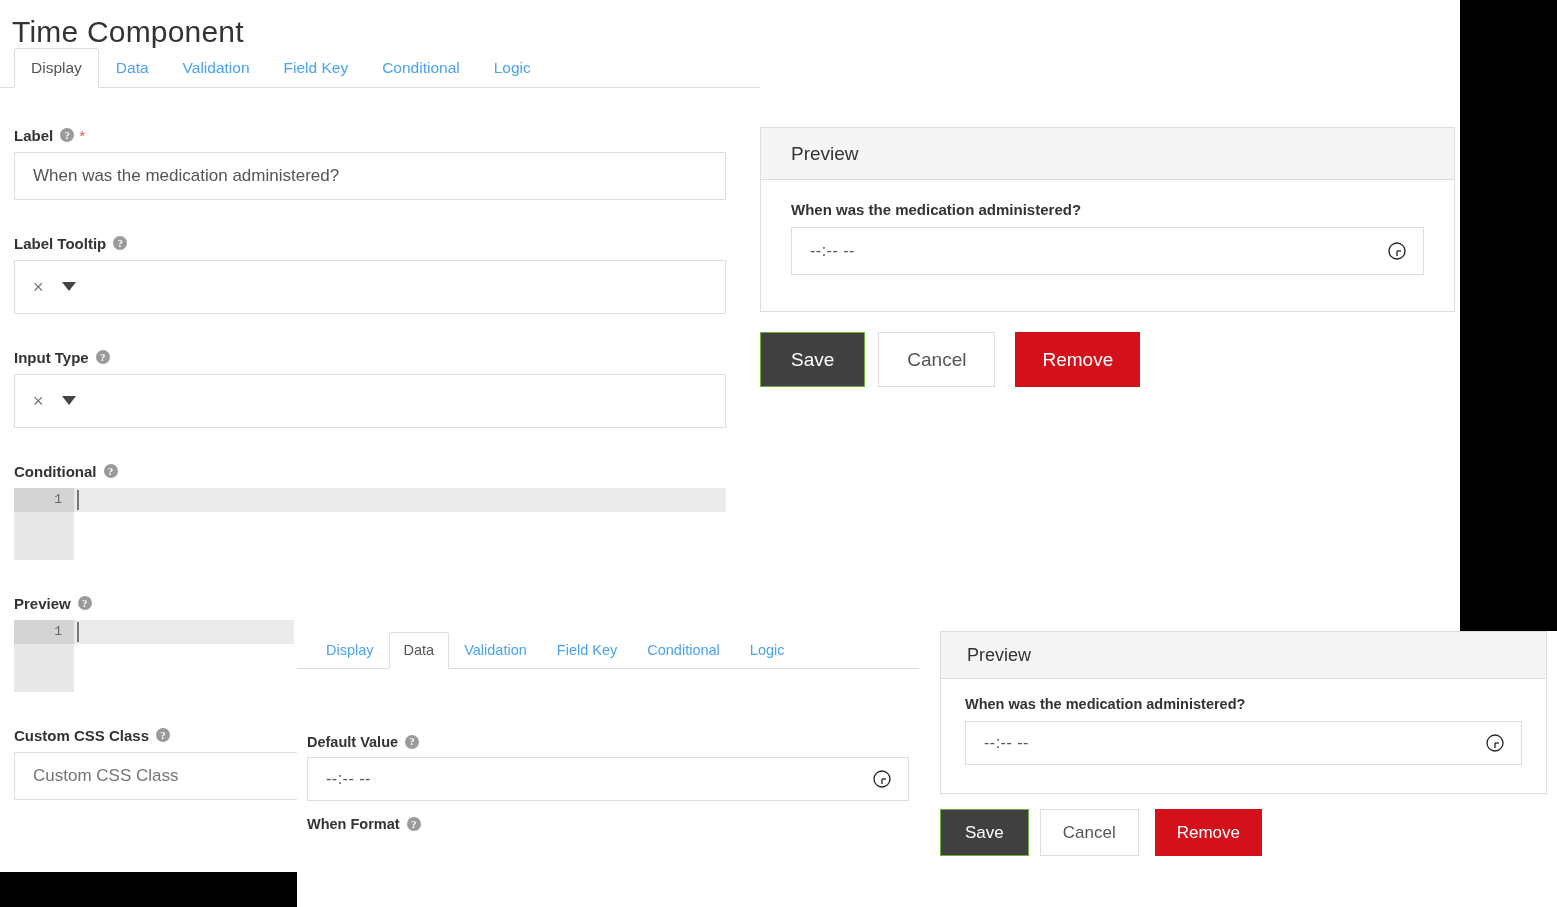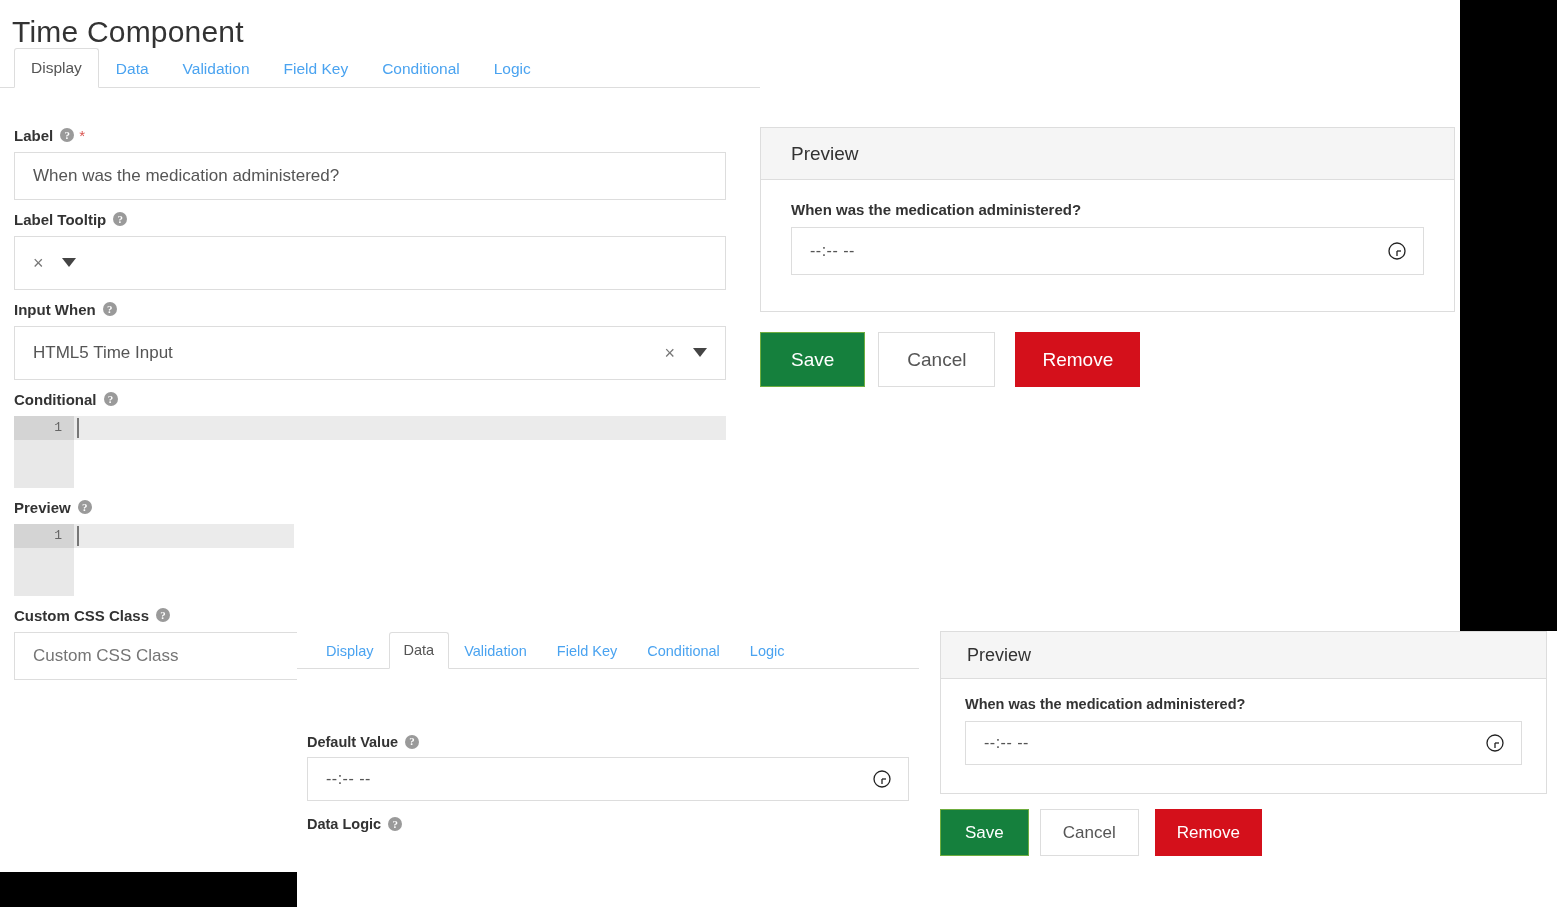--- a/index.html
+++ b/index.html
@@ -35,21 +35,20 @@
     font-weight: 400;
     color: #333333;
     line-height: 1;
     padding: 17px 0 0 12px;
     letter-spacing: 0.2px;
   }
 
   
   .tabs {
     display: flex;
-    align-items: flex-end;
     border-bottom: 1px solid #dddddd;
     padding-left: 14px;
   }
   .tabs.d2 { padding-left: 14px; }
 
   .tab {
     font-size: 15.5px;
     color: #4aa3f0;
     padding: 11px 16px 11px 16px;
     line-height: 1;
@@ -68,21 +67,21 @@
     border-bottom: 1px solid #ffffff;
     border-radius: 3px 3px 0 0;
   }
 
   
   .form-col {
     width: 740px;
     padding: 40px 14px 0 14px;
   }
 
-  .fgroup { margin-bottom: 12px; }
+  .fgroup { margin-bottom: 36px; }
 
   .flabel {
     display: flex;
     align-items: center;
     font-size: 15px;
     font-weight: bold;
     color: #333333;
     margin-bottom: 9px;
     line-height: 1;
   }
@@ -250,21 +249,21 @@
   .actions { display: flex; margin-top: 20px; }
   .btn {
     font-size: 19px;
     font-family: "Liberation Sans", sans-serif;
     line-height: 1;
     border: 1px solid transparent;
     cursor: pointer;
     border-radius: 0;
   }
   .btn-save {
-    background: #15803d;
+    background: #404040;
     color: #ffffff;
     padding: 17px 30px;
     border-color: #6fad3f;
     text-align: right;
   }
   .btn-cancel {
     background: #ffffff;
     color: #555555;
     padding: 17px 28px;
     border: 1px solid #dddddd;
@@ -360,25 +359,24 @@
               <span class="help-icon">?</span>
             </div>
             <div class="fselect">
               <span class="sel-clear">×</span>
               <span class="sel-caret"></span>
             </div>
           </div>
 
           <div class="fgroup">
             <div class="flabel">
-              <span>Input When</span>
+              <span>Input Type</span>
               <span class="help-icon">?</span>
             </div>
             <div class="fselect">
-              <span class="val">HTML5 Time Input</span>
               <span class="sel-clear">×</span>
               <span class="sel-caret"></span>
             </div>
           </div>
 
           <div class="fgroup">
             <div class="flabel">
               <span>Conditional</span>
               <span class="help-icon">?</span>
             </div>
@@ -480,21 +478,21 @@
                   <circle cx="10" cy="10" r="8" fill="none" stroke="#222" stroke-width="1.3"></circle>
                   <line x1="10" y1="10" x2="14" y2="10" stroke="#222" stroke-width="1.3"></line>
                   <line x1="10" y1="10" x2="10" y2="15" stroke="#222" stroke-width="1.3"></line>
                 </svg>
               </span>
             </div>
           </div>
 
           <div class="fgroup">
             <div class="flabel">
-              <span>Data Logic</span>
+              <span>When Format</span>
               <span class="help-icon">?</span>
             </div>
           </div>
 
         </div>
       </div>
 
       <div class="d2-right d2-preview">
         <div class="preview-panel">
           <div class="preview-head">Preview</div>

